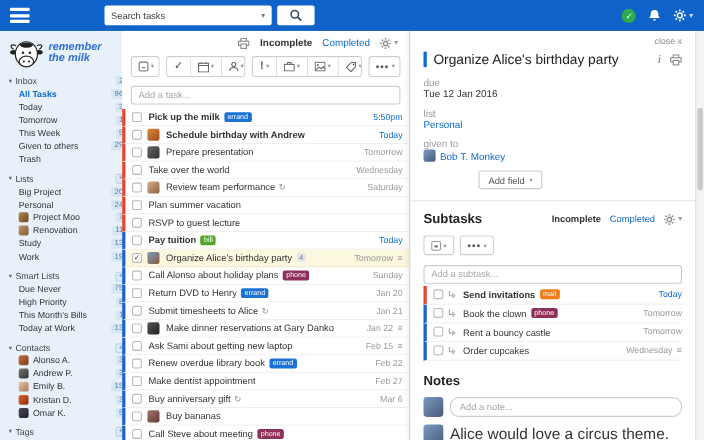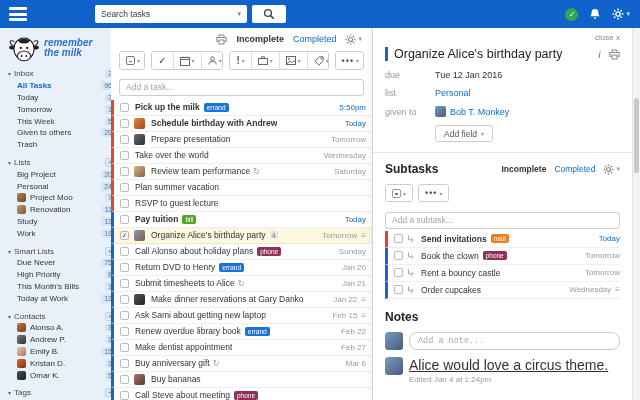--- a/index.html
+++ b/index.html
@@ -80,40 +80,40 @@
 
   
   .detail-pane { position:absolute; top:28px; left:372px; right:8px; bottom:0; background:#fff; border-left:1px solid #d5d5d5; box-shadow:-2px 0 5px rgba(0,0,0,.06); padding:0 12px; overflow:hidden; }
   .close-row { text-align:right; font-size:8px; color:#888; padding:5px 0 3px; }
   .close-row span { cursor:pointer; }
   .d-title-row { display:flex; align-items:center; margin:2px 0 9px; }
   .d-bar { width:3px; height:14px; background:#0c6ad0; margin-right:6px; flex:none; }
   .d-title-row h2 { font-size:12.5px; color:#222; font-weight:normal; white-space:nowrap; overflow:hidden; flex:1; }
   .d-ic { margin-left:8px; color:#777; cursor:pointer; display:flex; align-items:center; }
   .info-i { font-family:"Liberation Serif","DejaVu Serif",serif; font-style:italic; font-size:11px; }
-  .d-field { display:flex; align-items:center; margin:8px 0; font-size:9px; }
+  .d-field { display:flex; margin:8px 0; font-size:9px;flex-direction:column; }
   .d-label { width:50px; color:#999; flex:none; }
   .d-value { color:#333; display:flex; align-items:center; }
   .d-value.link { color:#0c6ad0; cursor:pointer; }
   .d-av { width:11px; height:11px; border-radius:2px; margin-right:4px; flex:none; }
   .add-field { margin:6px 0 10px 50px; border:1px solid #ccc; border-radius:3px; background:#fff; font-size:8.5px; color:#555; padding:2.5px 8px; display:flex; align-items:center; gap:4px; cursor:pointer; font-family:inherit; }
   .add-field .caret { color:#999; font-size:6px; }
   .d-divider { border:none; border-top:1px solid #e5e5e5; margin:4px -12px 0; }
   .sub-header { display:flex; align-items:center; margin-top:9px; }
   .sub-header h3, .notes-h { font-size:12px; color:#222; font-weight:bold; }
   .sub-right { margin-left:auto; display:flex; align-items:center; gap:8px; font-size:8.5px; }
   .sub-toolbar { display:flex; gap:5px; margin:8px 0 7px; }
   .sub-add { margin-bottom:2px; }
   .sub-row { display:flex; align-items:center; height:17px; border-bottom:1px solid #efefef; border-left:3px solid transparent; cursor:pointer; }
   .sub-row.p1 { border-left-color:#e8432d; } .sub-row.p2 { border-left-color:#1d62c9; }
   .sub-ic { margin-left:4px; display:flex; }
   .notes-h { margin-top:11px; }
   .note-add { display:flex; align-items:center; gap:6px; margin:8px 0 4px; }
   .n-av { width:18px; height:18px; border-radius:3px; flex:none; }
-  .note-add input { flex:1; height:18px; border:1px solid #ccc; border-radius:8px; font-size:8.5px; padding:0 8px; color:#333; outline:none; font-family:Liberation Mono, monospace; }
+  .note-add input { flex:1; height:18px; border:1px solid #ccc; border-radius:8px; font-size:8.5px; padding:0 8px; color:#333; outline:none; font-family:Liberation Sans, sans-serif; }
   .note-item { display:flex; gap:6px; margin-top:7px; }
   .note-text { font-size:14px; color:#333;text-decoration:underline; }
   .note-meta { font-size:8px; color:#999; margin-top:2px; }
 
   
   .scrollbar { position:absolute; top:28px; right:0; width:8px; bottom:0; background:#f3f3f3; border-left:1px solid #e4e4e4; }
   .scroll-thumb { position:absolute; top:70px; left:1px; width:5px; height:75px; background:#c9c9c9; border-radius:3px; }
 
   .ic { display:inline-flex; align-items:center; }
 </style>

